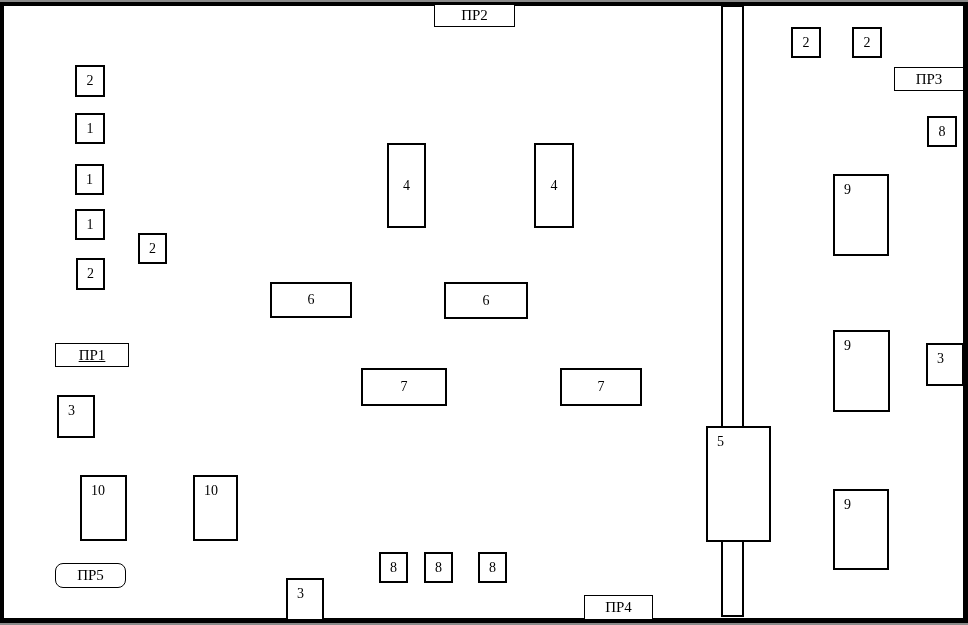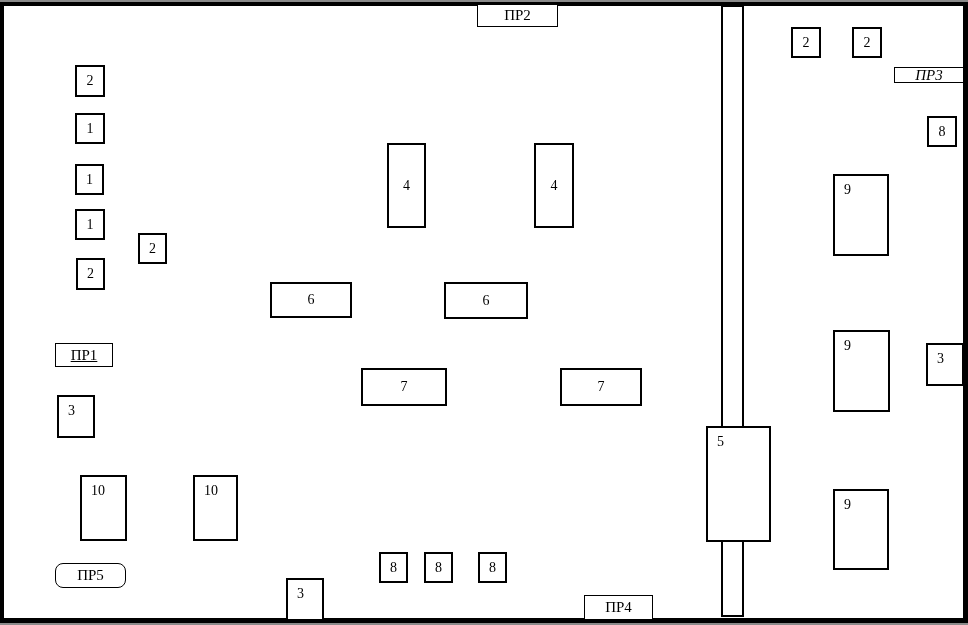--- a/index.html
+++ b/index.html
@@ -92,18 +92,18 @@
     <div class="box box-center" style="left: 361px; top: 368px; width: 86px; height: 38px;">7</div>
     <div class="box box-center" style="left: 560px; top: 368px; width: 82px; height: 38px;">7</div>
     <div class="box box-topleft" style="left: 57px; top: 395px; width: 38px; height: 43px;">3</div>
     <div class="box box-topleft" style="left: 80px; top: 475px; width: 47px; height: 66px;">10</div>
     <div class="box box-topleft" style="left: 193px; top: 475px; width: 45px; height: 66px;">10</div>
     <div class="box box-topleft" style="left: 286px; top: 578px; width: 38px; height: 43px;">3</div>
     <div class="box box-center" style="left: 379px; top: 552px; width: 29px; height: 31px;">8</div>
     <div class="box box-center" style="left: 424px; top: 552px; width: 29px; height: 31px;">8</div>
     <div class="box box-center" style="left: 478px; top: 552px; width: 29px; height: 31px;">8</div>
     <div class="box box-topleft" style="left: 706px; top: 426px; width: 65px; height: 116px;">5</div>
-    <div class="plabel" style="left: 55px; top: 343px; width: 58px; height: 24px; text-decoration: underline;">ПР1</div>
-    <div class="plabel" style="left: 477px; top: 4px; width: 81px; height: 23px;">ПР2</div>
-    <div class="plabel" style="left: 894px; top: 67px; width: 70px; height: 16px; font-style: italic;">ПР3</div>
+    <div class="plabel" style="left: 55px; top: 343px; width: 74px; height: 24px; text-decoration: underline;">ПР1</div>
+    <div class="plabel" style="left: 434px; top: 4px; width: 81px; height: 23px;">ПР2</div>
+    <div class="plabel" style="left: 894px; top: 67px; width: 70px; height: 24px;">ПР3</div>
     <div class="plabel" style="left: 584px; top: 595px; width: 69px; height: 25px;">ПР4</div>
     <div class="plabel" style="left: 55px; top: 563px; width: 71px; height: 25px; border-radius: 8px;">ПР5</div>
   </div>
 
 </body></html>

